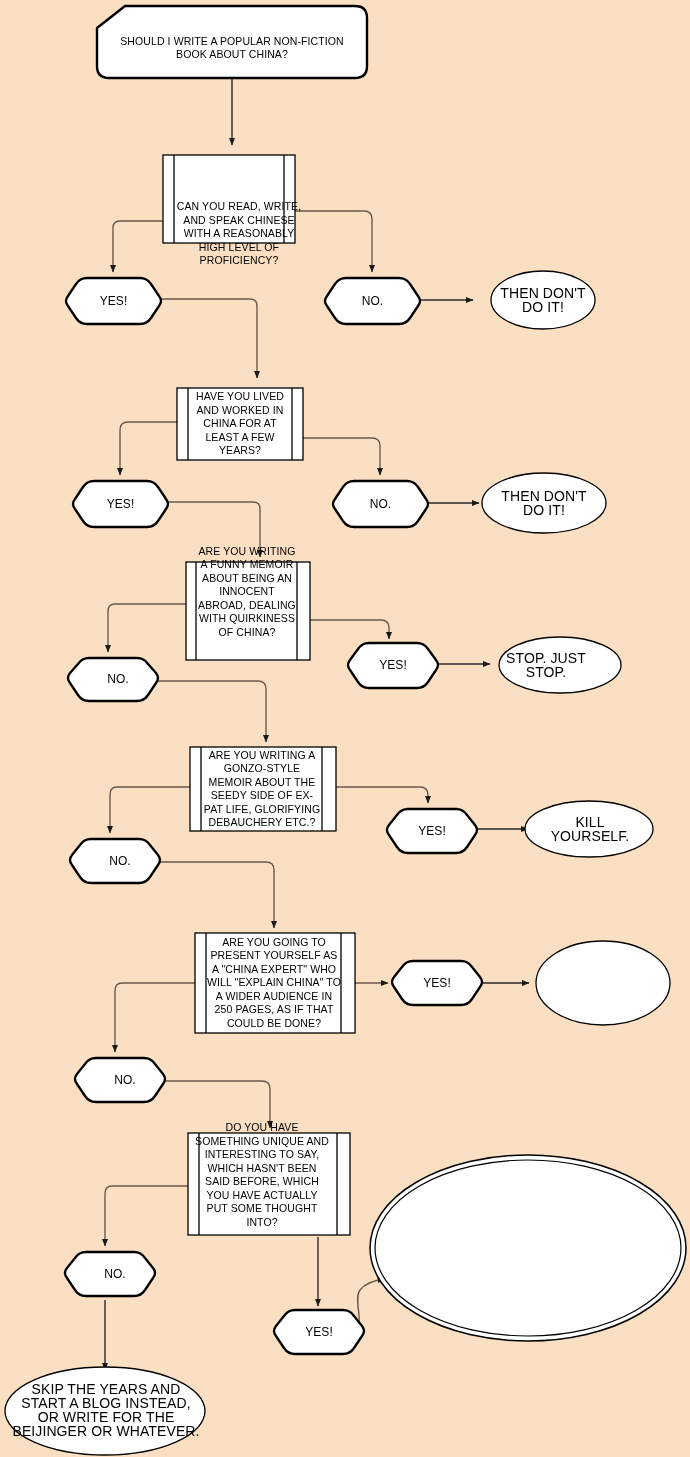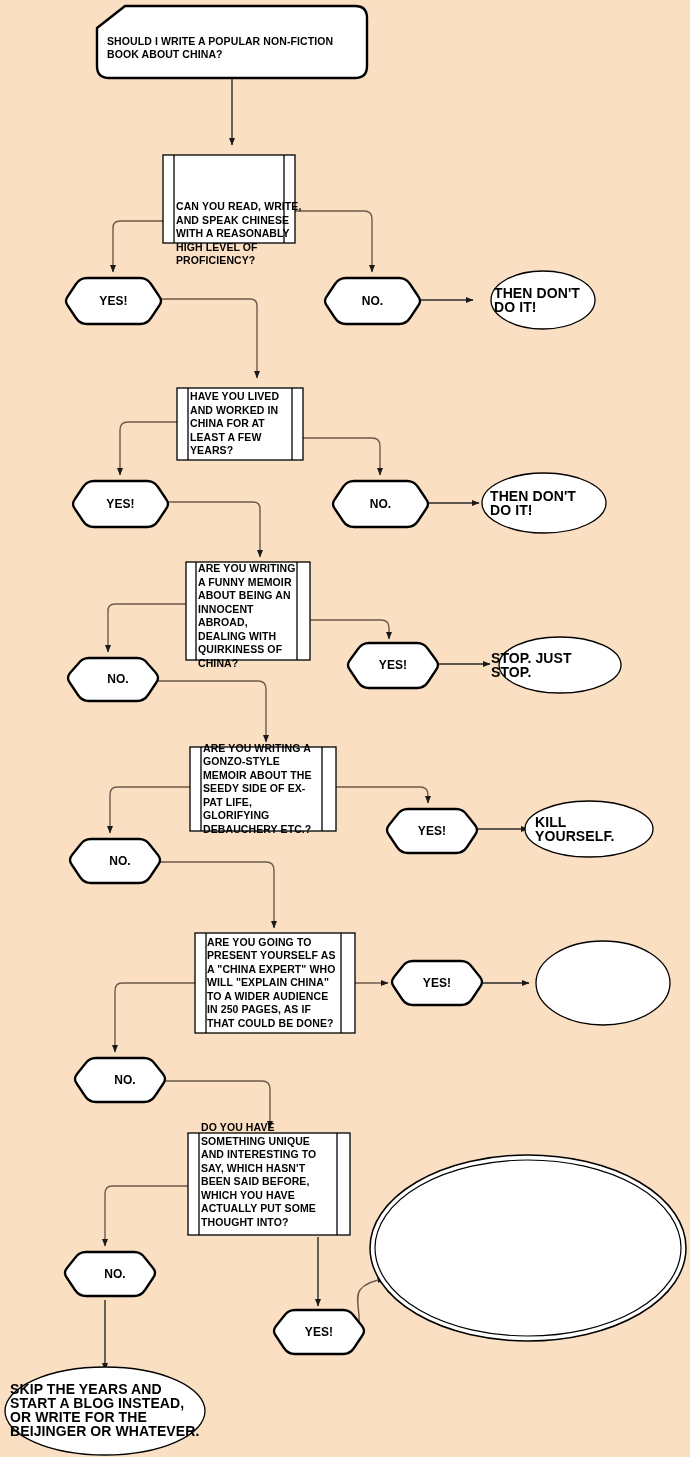--- a/index.html
+++ b/index.html
@@ -22,21 +22,22 @@
   }
   #chart-root svg {
     position: absolute;
     left: 0; top: 0;
   }
   .node-label {
     position: absolute;
     display: flex;
     align-items: center;
     justify-content: center;
-    font-weight: bold;
+    text-align: center;
+    font-weight: normal;
     color: #000;
     letter-spacing: 0.1px;
     pointer-events: none;
     box-sizing: border-box;
   }
   .lbl-start { font-size: 10.5px; line-height: 13px; }
   .lbl-process { font-size: 10.5px; line-height: 13.5px; }
   .lbl-hex { font-size: 12px; line-height: 13px; }
   .lbl-term { font-size: 14px; line-height: 14px; }
   .lbl-big { font-size: 10.5px; line-height: 14px; }
@@ -210,33 +211,33 @@
   <div class="node-label lbl-process" style="left:176px; top:157px; width:126px; height:84px;margin-top:35px;">CAN YOU READ, WRITE, AND SPEAK CHINESE WITH A REASONABLY HIGH LEVEL OF PROFICIENCY?</div>
   <div class="node-label lbl-hex" style="left:76px; top:278px; width:75px; height:46px;">YES!</div>
   <div class="node-label lbl-hex" style="left:335px; top:278px; width:75px; height:46px;">NO.</div>
   <div class="node-label lbl-term" style="left:494px; top:286px; width:98px; height:28px;">THEN DON'T DO IT!</div>
 
   <div class="node-label lbl-process" style="left:190px; top:390px; width:100px; height:68px;">HAVE YOU LIVED AND WORKED IN CHINA FOR AT LEAST A FEW YEARS?</div>
   <div class="node-label lbl-hex" style="left:83px; top:481px; width:75px; height:46px;">YES!</div>
   <div class="node-label lbl-hex" style="left:343px; top:481px; width:75px; height:46px;">NO.</div>
   <div class="node-label lbl-term" style="left:490px; top:489px; width:108px; height:28px;">THEN DON'T DO IT!</div>
 
-  <div class="node-label lbl-process" style="left:198px; top:560px; width:98px; height:112px;">ARE YOU WRITING A FUNNY MEMOIR ABOUT BEING AN INNOCENT ABROAD, DEALING WITH QUIRKINESS OF CHINA?</div>
+  <div class="node-label lbl-process" style="left:198px; top:536px; width:98px; height:112px;">ARE YOU WRITING A FUNNY MEMOIR ABOUT BEING AN INNOCENT ABROAD, DEALING WITH QUIRKINESS OF CHINA?</div>
   <div class="node-label lbl-hex" style="left:78px; top:657px; width:80px; height:44px;">NO.</div>
   <div class="node-label lbl-hex" style="left:358px; top:643px; width:70px; height:45px;">YES!</div>
   <div class="node-label lbl-term" style="left:491px; top:651px; width:110px; height:28px;">STOP. JUST STOP.</div>
 
   <div class="node-label lbl-process" style="left:203px; top:749px; width:118px; height:80px;">ARE YOU WRITING A GONZO-STYLE MEMOIR ABOUT THE SEEDY SIDE OF EX-PAT LIFE, GLORIFYING DEBAUCHERY ETC.?</div>
   <div class="node-label lbl-hex" style="left:80px; top:839px; width:80px; height:44px;">NO.</div>
   <div class="node-label lbl-hex" style="left:397px; top:809px; width:70px; height:44px;">YES!</div>
   <div class="node-label lbl-term" style="left:535px; top:815px; width:110px; height:28px;">KILL YOURSELF.</div>
 
   <div class="node-label lbl-process" style="left:207px; top:935px; width:134px; height:96px;">ARE YOU GOING TO PRESENT YOURSELF AS A "CHINA EXPERT" WHO WILL "EXPLAIN CHINA" TO A WIDER AUDIENCE IN 250 PAGES, AS IF THAT COULD BE DONE?</div>
   <div class="node-label lbl-hex" style="left:85px; top:1058px; width:80px; height:44px;">NO.</div>
   <div class="node-label lbl-hex" style="left:402px; top:961px; width:70px; height:44px;">YES!</div>
 
-  <div class="node-label lbl-process" style="left:201px; top:1135px; width:134px; height:80px;">DO YOU HAVE SOMETHING UNIQUE AND INTERESTING TO SAY, WHICH HASN'T BEEN SAID BEFORE, WHICH YOU HAVE ACTUALLY PUT SOME THOUGHT INTO?</div>
+  <div class="node-label lbl-process" style="left:195px; top:1135px; width:134px; height:80px;">DO YOU HAVE SOMETHING UNIQUE AND INTERESTING TO SAY, WHICH HASN'T BEEN SAID BEFORE, WHICH YOU HAVE ACTUALLY PUT SOME THOUGHT INTO?</div>
   <div class="node-label lbl-hex" style="left:75px; top:1252px; width:80px; height:44px;">NO.</div>
   <div class="node-label lbl-hex" style="left:284px; top:1310px; width:70px; height:44px;">YES!</div>
 
   <div class="node-label lbl-term" style="left:10px; top:1386px; width:192px; height:48px;">SKIP THE YEARS AND START A BLOG INSTEAD, OR WRITE FOR THE BEIJINGER OR WHATEVER.</div>
 
 </div>
 
 </body></html>

